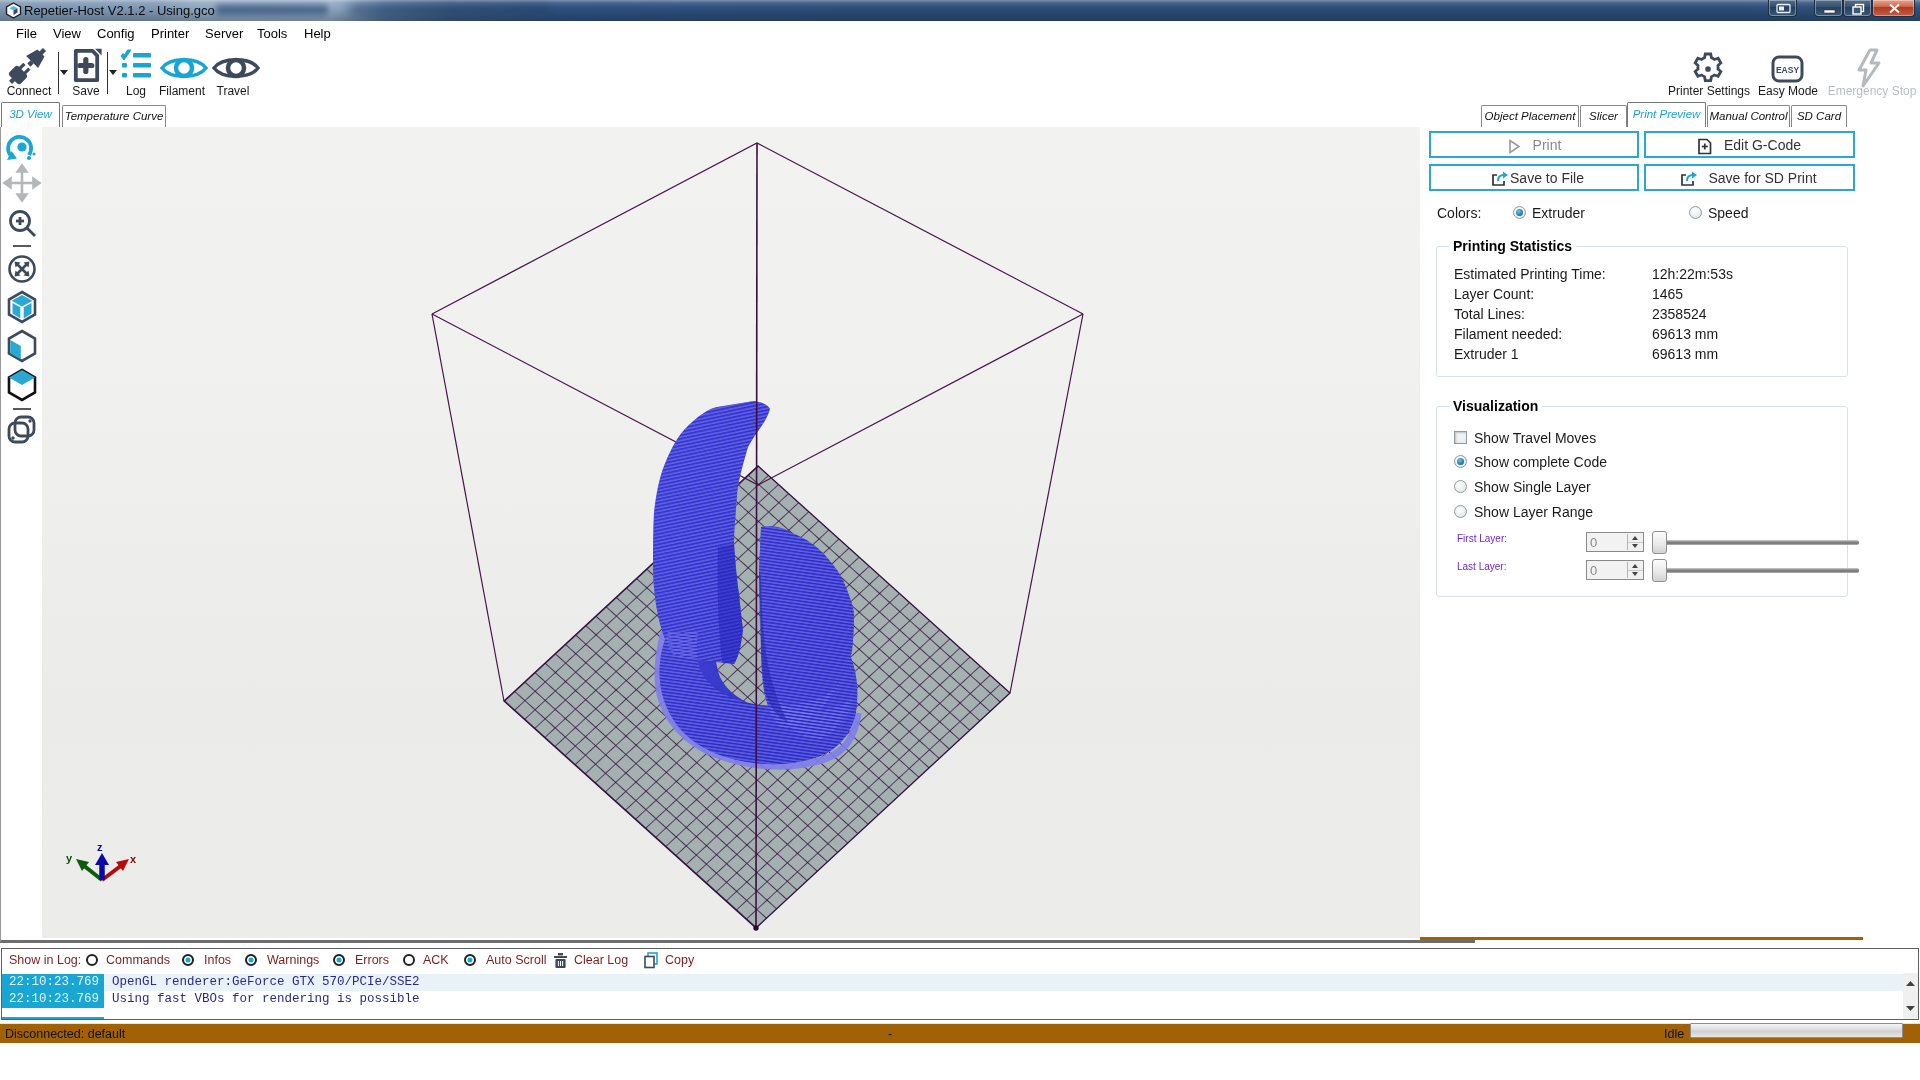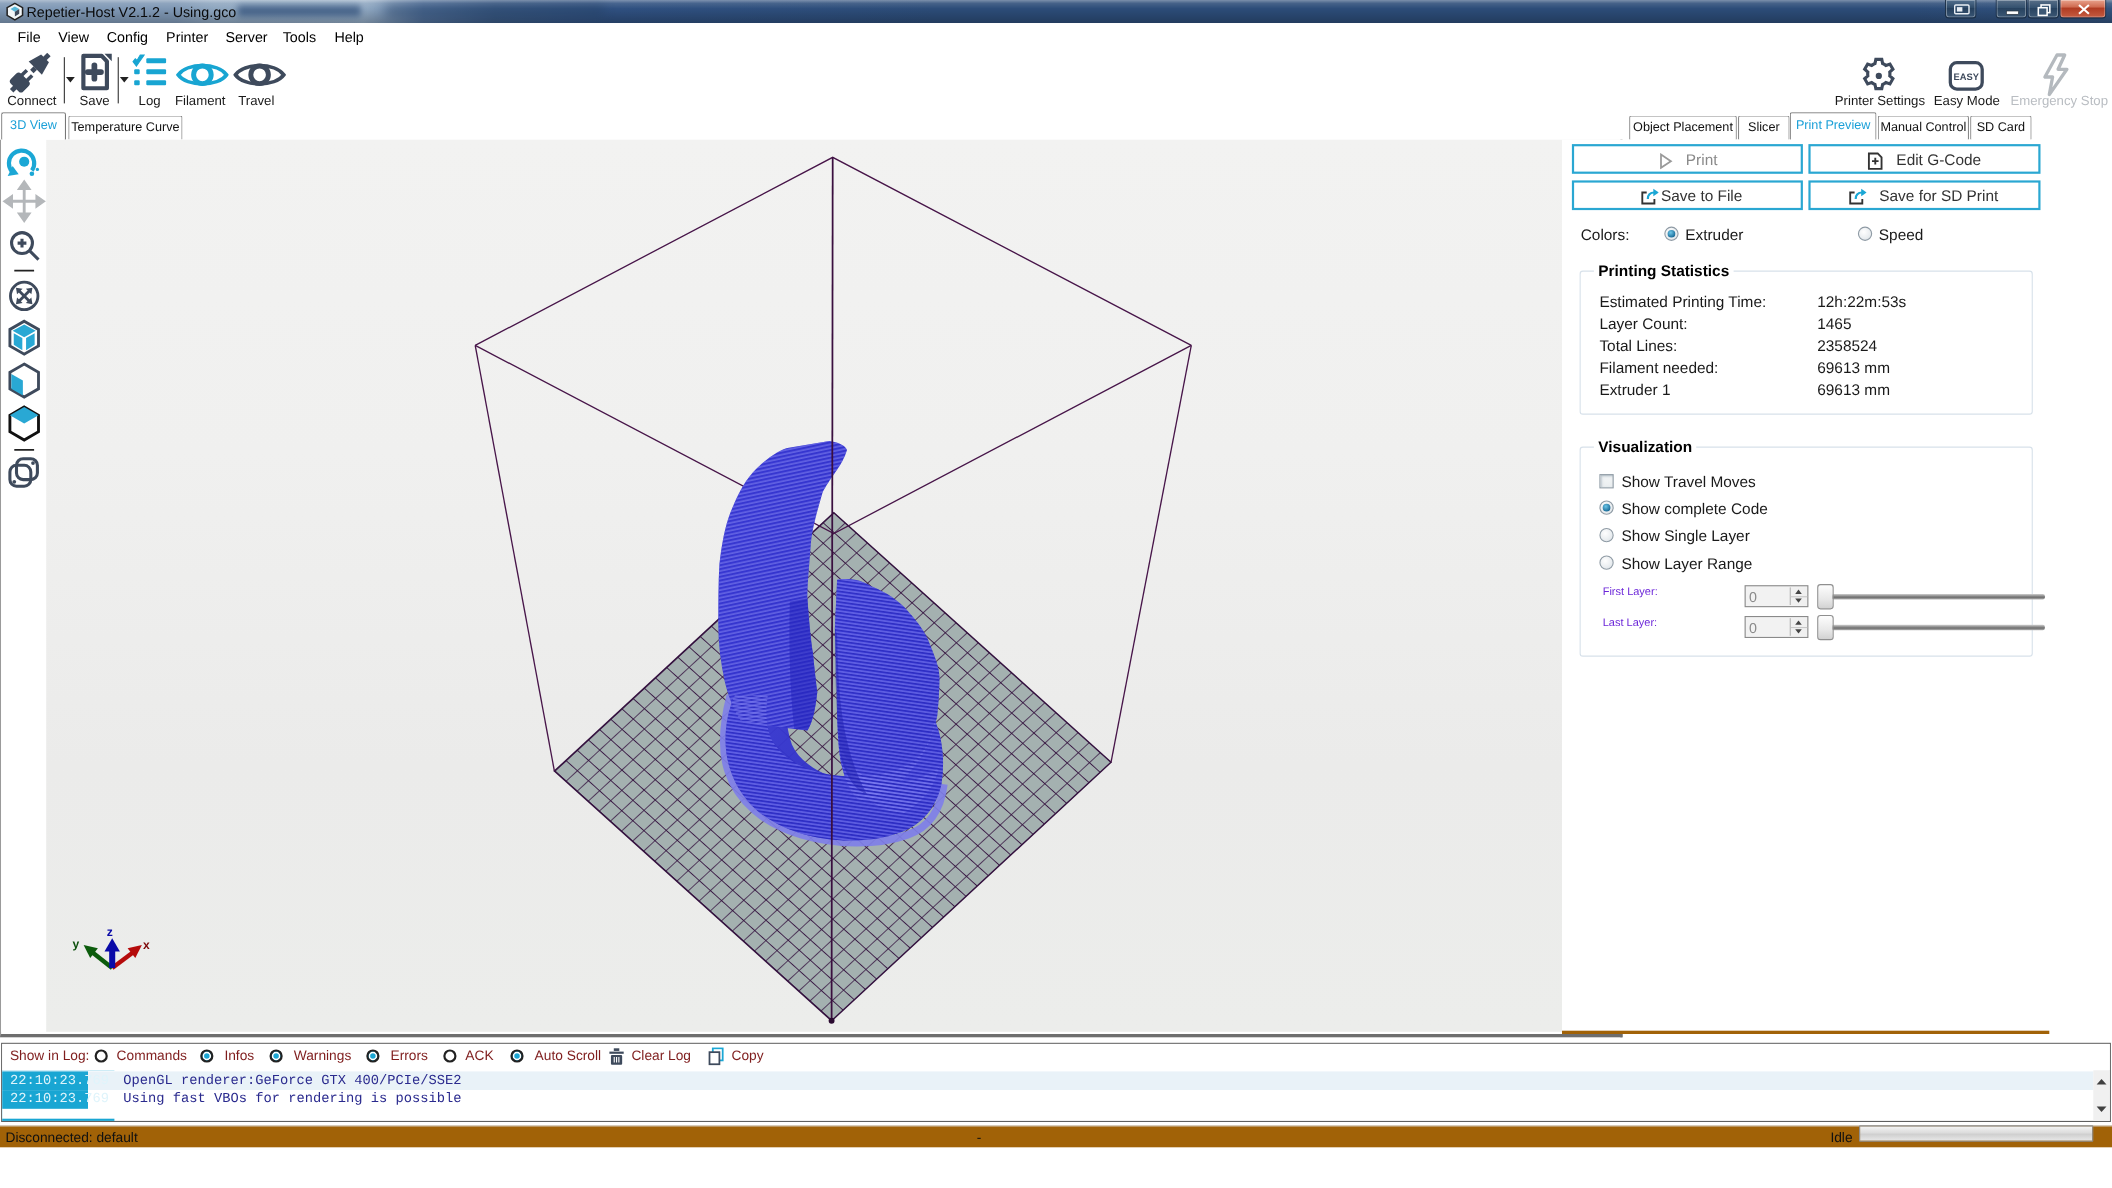--- a/index.html
+++ b/index.html
@@ -33,21 +33,21 @@
 #toolbar { left:0; top:45px; width:1920px; height:57px; background:#fff; }
 .tool-label { position:absolute; font-size:12px; color:#1a1a1a; text-align:center; white-space:nowrap; }
 .tool-label.dis { color:#b9bdc2; }
 .tsep { position:absolute; top:7px; width:1px; height:42px; background:#333; }
 .drop { position:absolute; width:0; height:0; border-left:4px solid transparent; border-right:4px solid transparent; border-top:5px solid #222; }
 
 
 #tabrow { left:0; top:102px; width:1920px; height:25px; background:#fff; }
 .tab { position:absolute; top:3px; height:22px; background:#fff; border:1px solid #888;
   border-bottom:none; border-radius:2px 2px 0 0; font-size:11.5px; color:#111;
-  text-align:center; padding-top:4px; white-space:nowrap; overflow:hidden;}
+  text-align:center; padding-top:4px; white-space:nowrap; overflow:hidden;font-style:italic;}
 .tab.active { top:0px; height:25px; color:#1ba0d8; border-color:#777; padding-top:5px; z-index:3;}
 
 
 #viewwrap { left:0; top:127px; width:1475px; height:816px; background:#fff;
   border-right:2px solid #6e6e6e; border-bottom:3px solid #6e6e6e; border-left:1px solid #9a9a9a;}
 #sidebar { left:0; top:0; width:41px; height:811px; background:#fff; }
 #canvas3d { left:41px; top:0; width:1431px; height:811px;
   background:linear-gradient(180deg,#f2f2f1 0%,#f0f0ef 35%,#ebebea 70%,#ecedeb 100%); }
 
 #rightpanel { left:1420px; top:127px; width:443px; height:813px; background:#fff; border-bottom:3px solid #a16207;}
@@ -82,21 +82,21 @@
 .sliderthumb { position:absolute; width:15px; height:23px; background:linear-gradient(180deg,#fdfdfd,#e8e8e8 60%,#d2d2d2); border:1px solid #8f8f8f; border-radius:3px; }
 
 
 #logpanel { left:1px; top:948px; width:1918px; height:72px; background:#fff; border:1px solid #5f5f5f; }
 #logtools { left:0; top:0; width:1916px; height:24px; background:#fff; }
 .logradio { position:absolute; width:12px; height:12px; border-radius:50%; border:2px solid #222; background:#fff; }
 .logradio.on { background:#1ba7d5; box-shadow:inset 0 0 0 1.5px #fff; }
 .logtxt { position:absolute; font-size:12.5px; color:#7f1d1d; }
 #logbody { left:0; top:24px; width:1901px; height:44px; background:#fff; font-family:"Liberation Mono", monospace; font-size:12.5px; }
 .lrow { position:absolute; left:0; width:1901px; height:17px; }
-.lrow .ts { position:absolute; left:0; top:0; width:78px; height:100%; color:#dff4fb; padding-left:7px; font-size:12.5px; line-height:17px; background:#19a6d3;text-align:right;}
+.lrow .ts { position:absolute; left:0; top:0; width:102px; height:100%; color:#dff4fb; padding-left:7px; font-size:12.5px; line-height:17px; background:#19a6d3;}
 .lrow .msg { position:absolute; left:110px; top:0; color:#2a2a8e; line-height:17px; font-size:12.5px;}
 #tsband { position:absolute; left:0; top:24px; width:102px; height:46px; background:#19a6d3; }
 #logscroll { position:absolute; left:1901px; top:24px; width:15px; height:46px; background:#f0f0f0; }
 
 
 #statusbar { left:0; top:1023px; width:1920px; height:20px; background:#a16207; border-top:1px solid #e3e3e3;}
 #statusbar .s { position:absolute; top:3px; font-size:12.5px; color:#111; }
 #progress { position:absolute; left:1690px; top:-1px; width:213px; height:15px; border:1px solid #8e8e8e; border-radius:1px;
   background:linear-gradient(180deg,#f4f4f4,#dcdcdc 45%,#cfcfcf 55%,#e8e8e8); }
 </style>
@@ -513,21 +513,21 @@
     <svg style="position:absolute;left:641px;top:3px" width="16" height="17" viewBox="0 0 16 17">
         <rect x="5" y="1" width="9" height="11" fill="#fff" stroke="#1ba7d5" stroke-width="1.6"></rect>
         <rect x="2" y="4.5" width="9" height="11" fill="#fff" stroke="#3e4a5c" stroke-width="1.6"></rect>
       </svg>
     <div class="logtxt" style="left:663px;top:4px">Copy</div>
   </div>
   <div class="abs" id="tsband"></div>
   <div class="abs" id="logbody">
     <div class="lrow" style="top:1px;background:#e9f2f8">
         <span class="ts">22:10:23.769</span>
-        <span class="msg">OpenGL renderer:GeForce GTX 400/PCIe/SSE2</span>
+        <span class="msg">OpenGL renderer:GeForce GTX 570/PCIe/SSE2</span>
       </div>
     <div class="lrow" style="top:18px;background:#fff">
         <span class="ts">22:10:23.769</span>
         <span class="msg">Using fast VBOs for rendering is possible</span>
       </div>
   </div>
   <div class="abs" id="logscroll">
     <svg width="15" height="46" viewBox="0 0 15 46">
         <polygon points="7.5,8 3,13 12,13" fill="#404040"></polygon>
         <polygon points="7.5,38 3,33 12,33" fill="#404040"></polygon>

